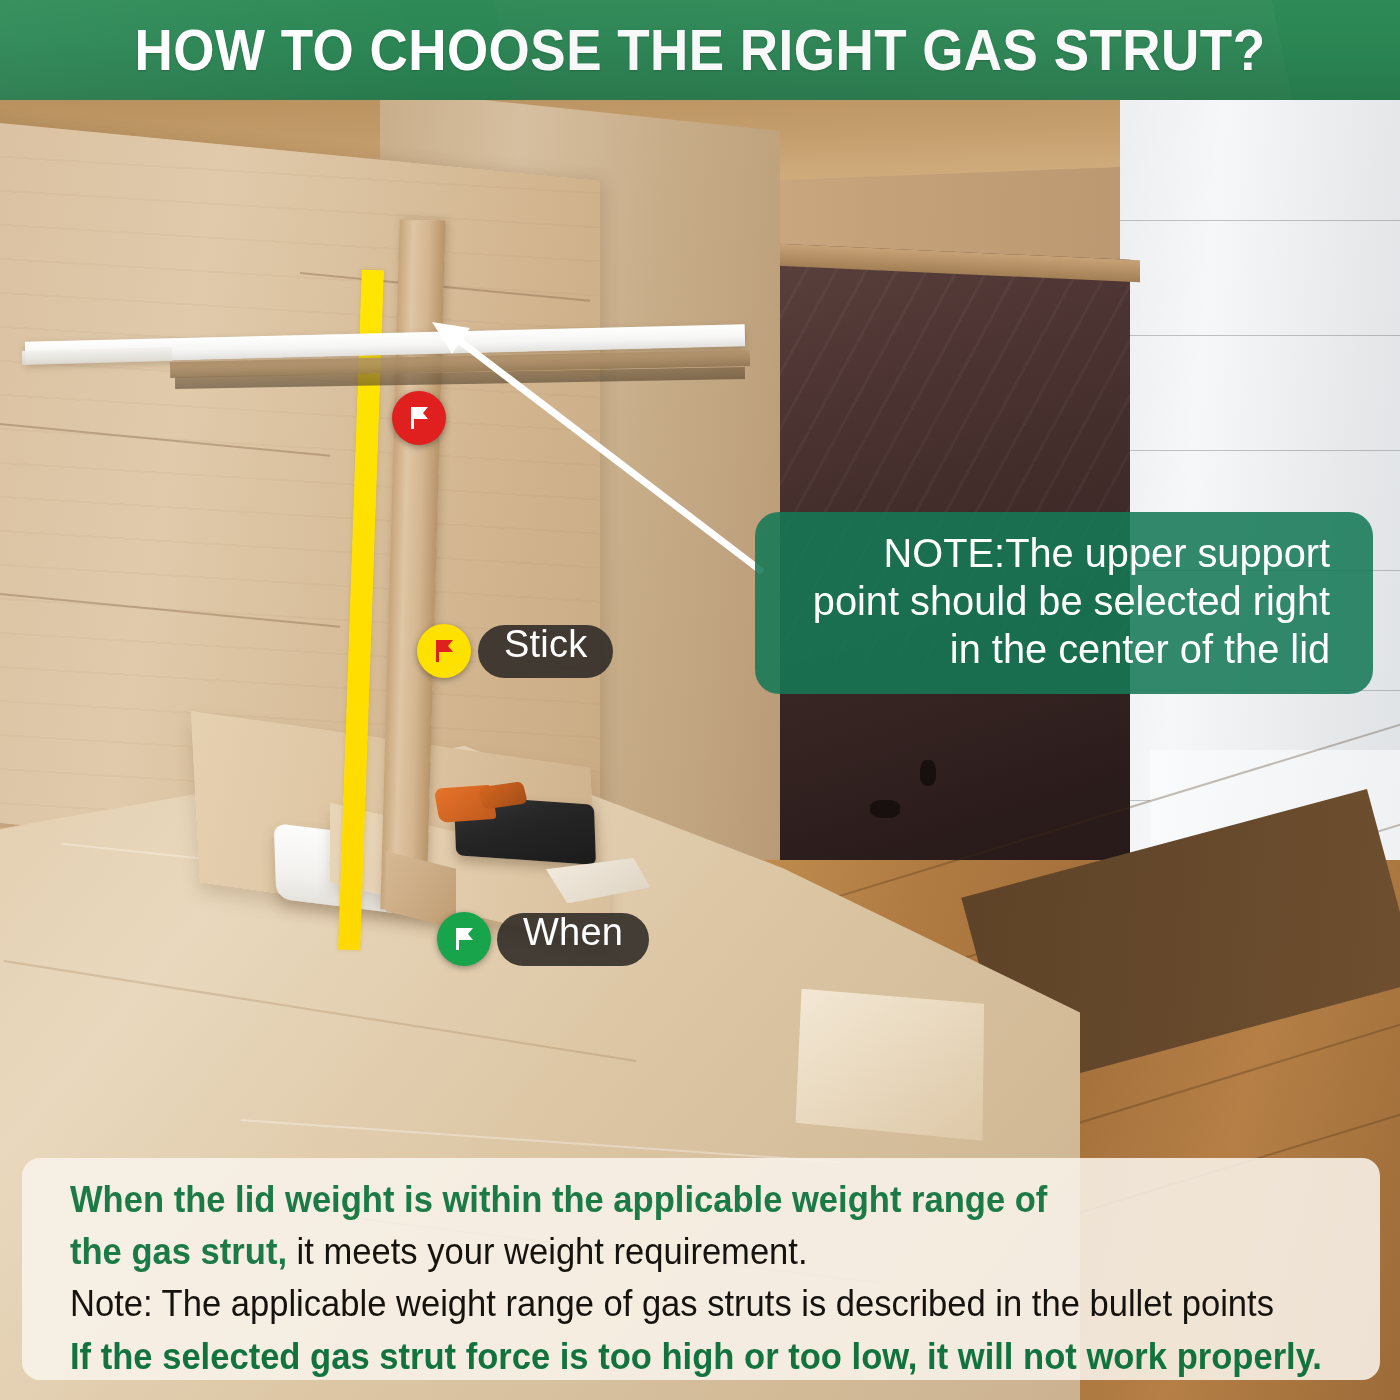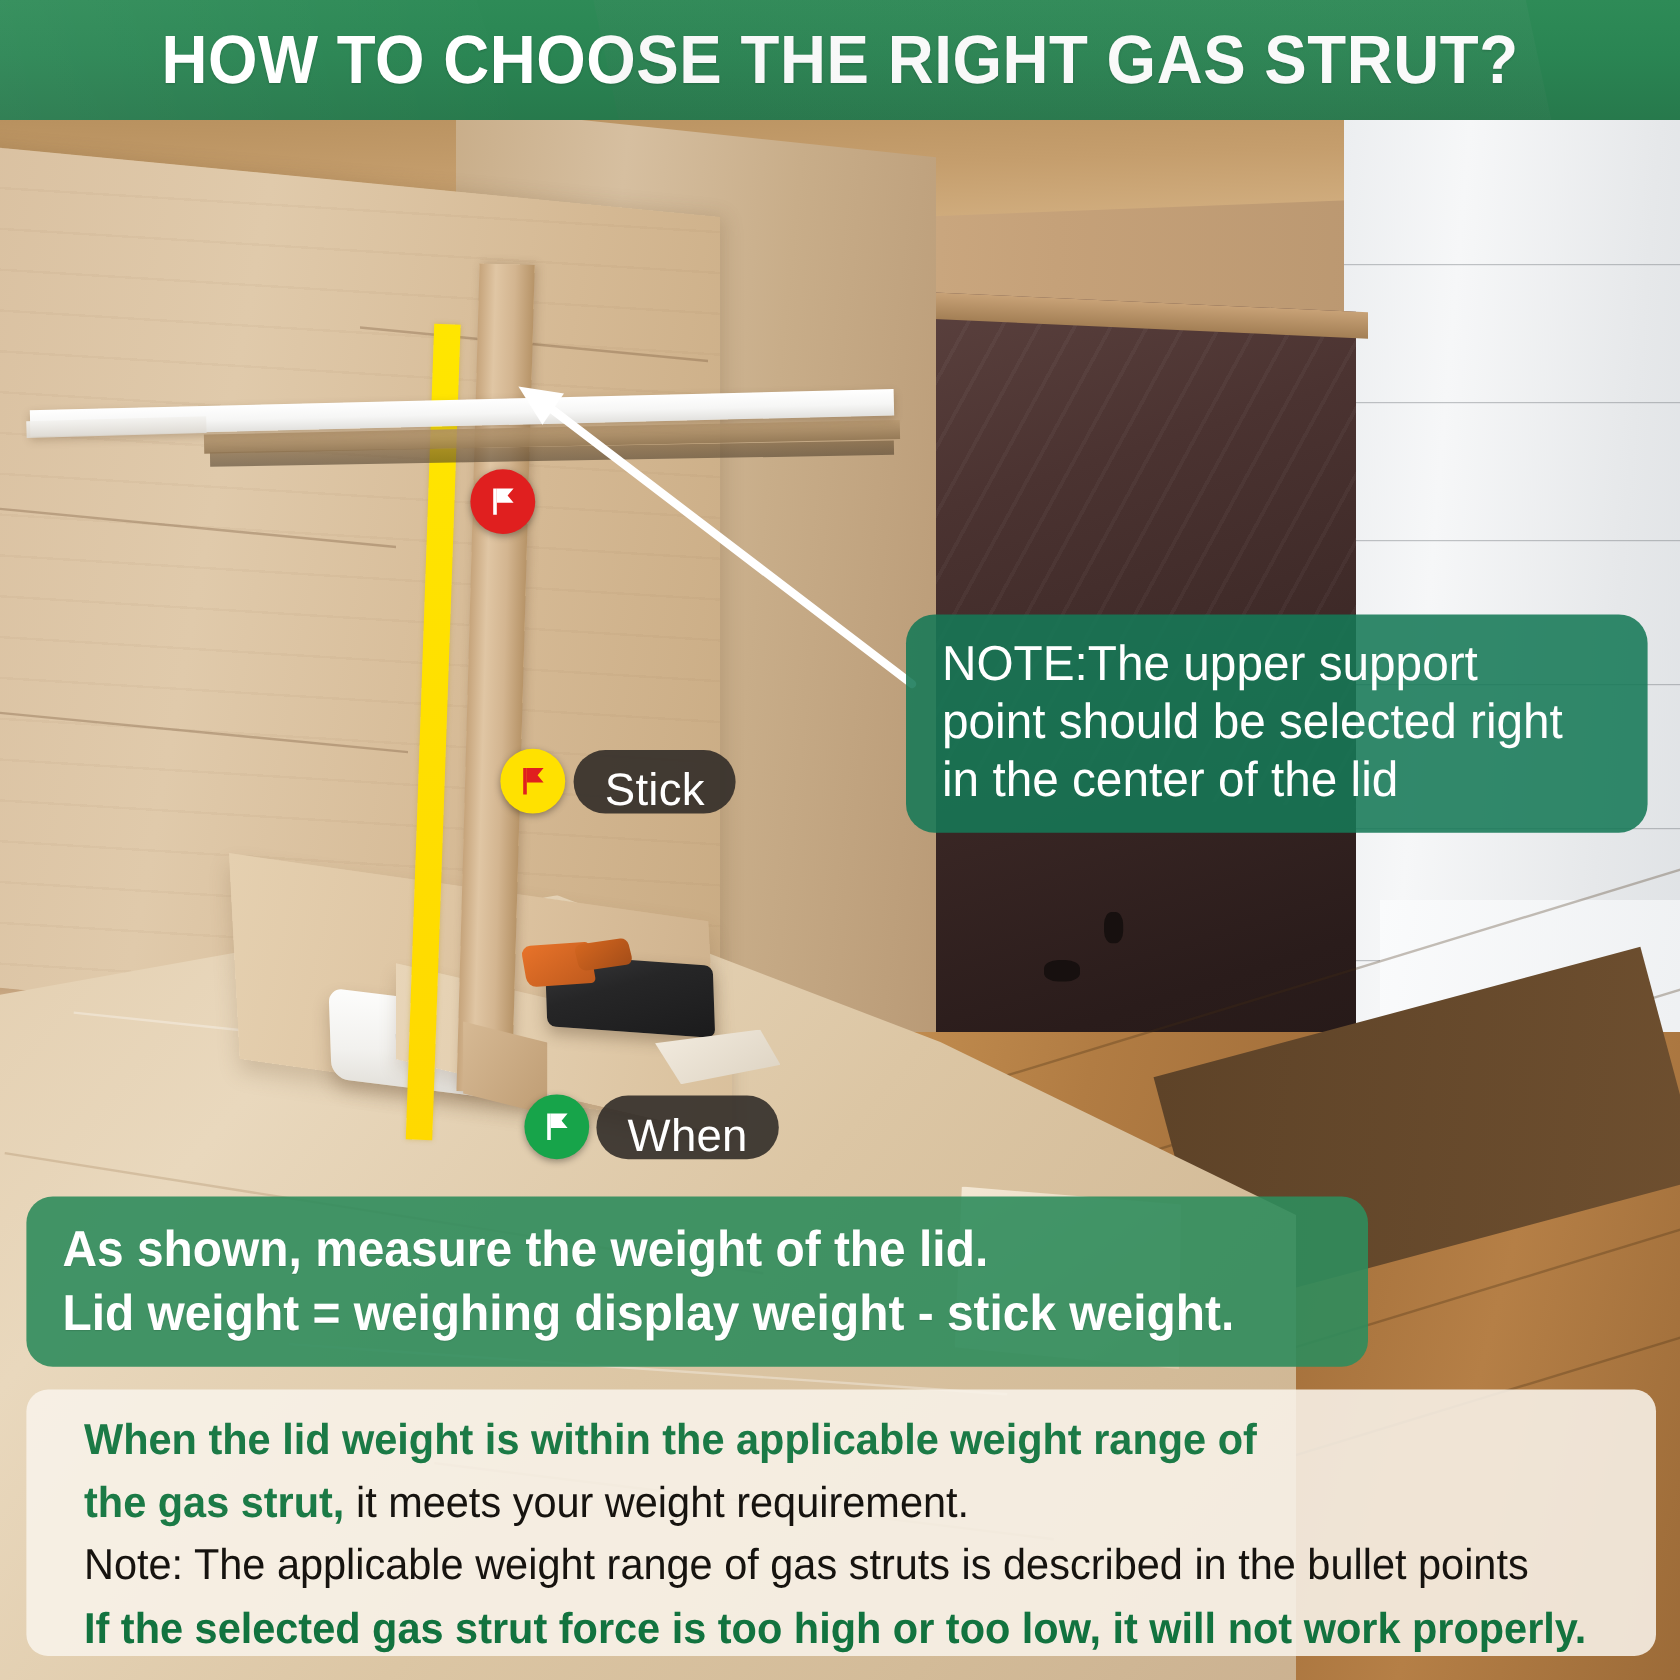--- a/index.html
+++ b/index.html
@@ -254,21 +254,21 @@
     z-index:72;
   }
   .flag-pin svg{display:block;}
 
   .pill{
     position:absolute;z-index:71;
     background:rgba(45,41,38,.88);
     border-radius:999px;
     color:#fff;
     font-family:"Liberation Sans",sans-serif;
-    display:flex;align-items:flex-end;
+    display:flex;align-items:flex-start;
     padding:0 26px;
     white-space:nowrap;
   }
   .pill-text{font-size:38px;line-height:1;letter-spacing:.2px;}
 
   .callout-dark{
     position:absolute;z-index:70;
     background:rgba(36,31,28,.82);
     border-radius:26px;
     color:#fff;
@@ -280,20 +280,21 @@
     transform:scaleX(.97);transform-origin:left center;
   }
 
   .callout-green{
     position:absolute;z-index:70;
     background:rgba(22,121,87,.88);
     border-radius:24px;
     color:#fff;
     padding:18px 26px 20px 30px;
     font-family:"Liberation Sans Narrow","Liberation Sans",sans-serif;
+    text-align:right;
   }
   .callout-green .line{
     font-size:41px;line-height:1.17;white-space:nowrap;
     transform:scaleX(.97);transform-origin:left center;
   }
 
   .arrow-svg{position:absolute;left:0;top:0;width:1400px;height:1300px;z-index:69;pointer-events:none;}
 
   
   .green-box{
@@ -442,24 +443,20 @@
 
 
     <div class="callout-green" style="left:755px;top:412px;width:562px;">
       <div class="line">NOTE:The upper support</div>
       <div class="line">point should be selected right</div>
       <div class="line">in the center of the lid</div>
     </div>
 
   </div>
 
-  <div class="green-box">
-    <div class="gline">As shown, measure the weight of the lid.</div>
-    <div class="gline">Lid weight = weighing display weight - stick weight.</div>
-  </div>
 
   <div class="cream-box">
     <div class="cline">
       <span class="g-bold">When the lid weight is within the applicable weight range of</span>
     </div>
     <div class="cline">
       <span class="g-bold">the gas strut,</span><span class="k-reg">  it meets your weight requirement.</span>
     </div>
     <div class="cline">
       <span class="k-reg">Note: The applicable weight range of gas struts is described in the bullet points</span>

